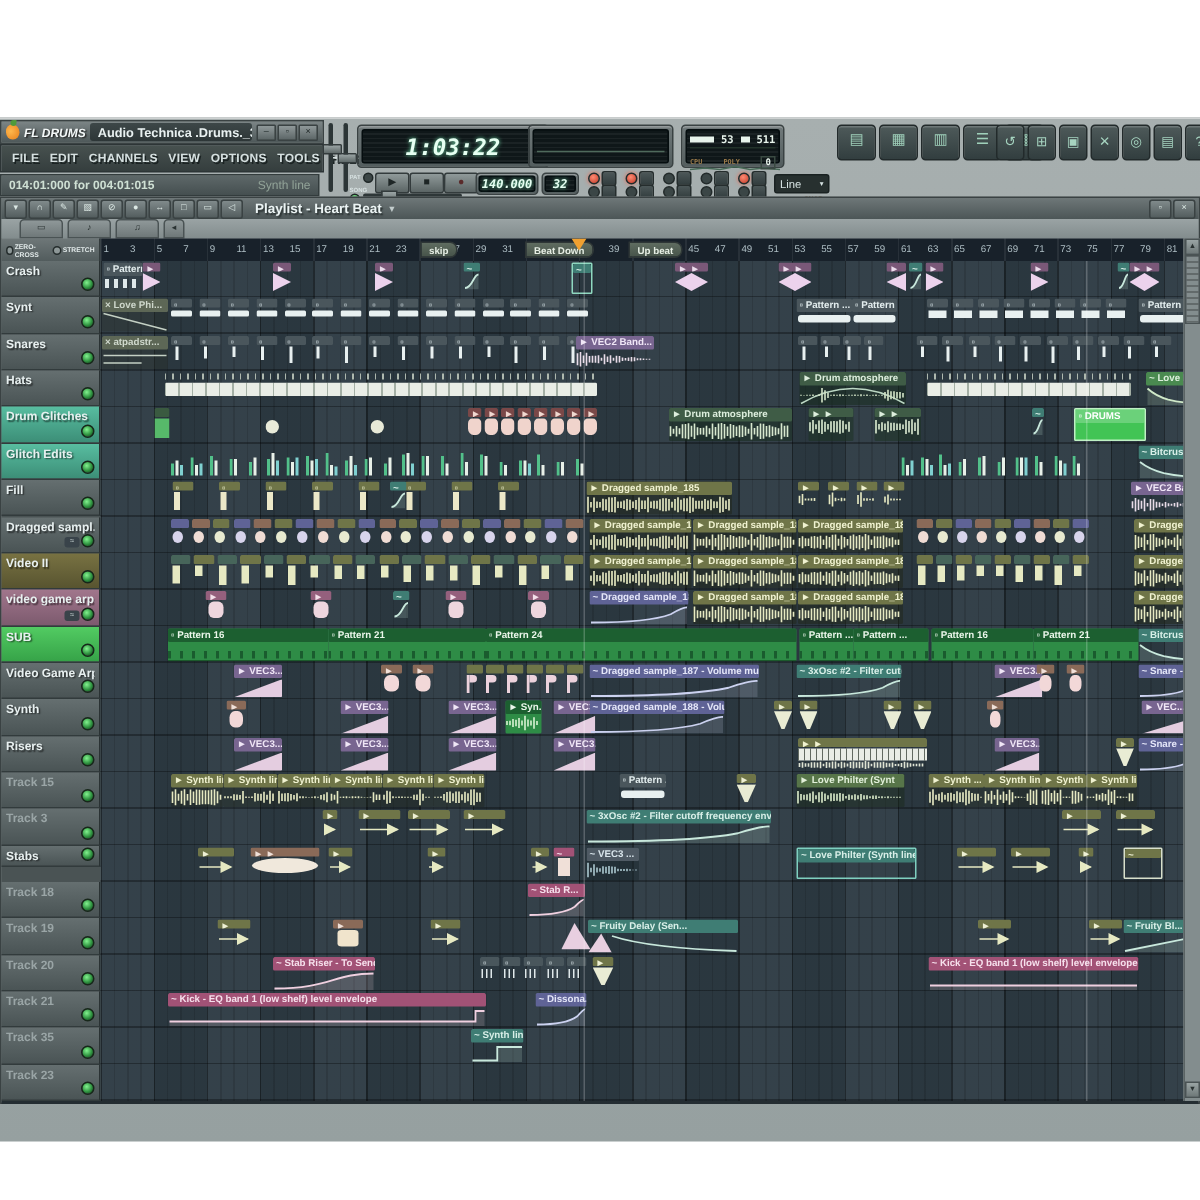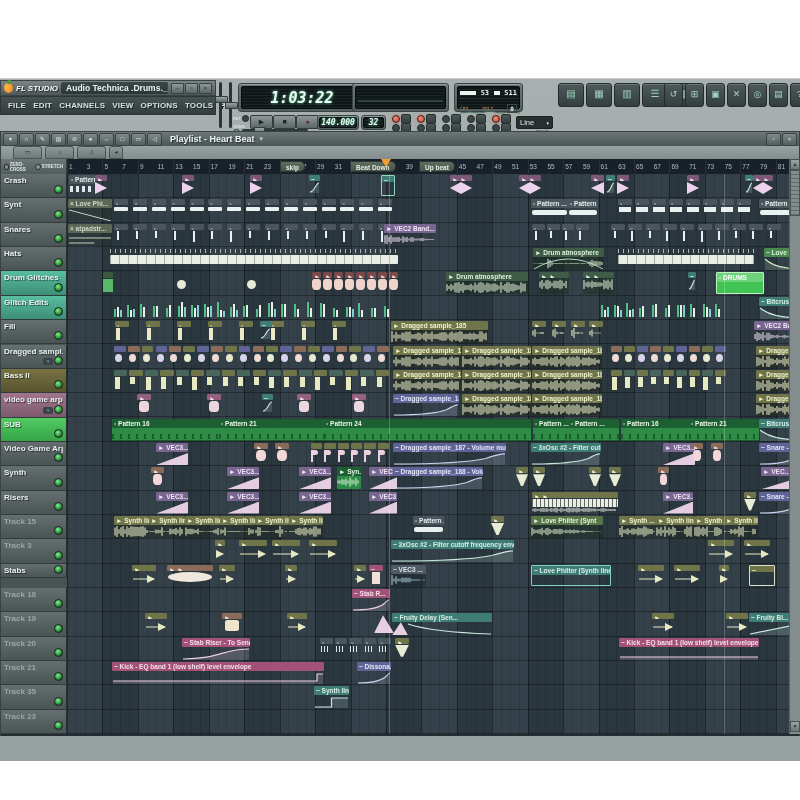--- a/index.html
+++ b/index.html
@@ -129,39 +129,43 @@
     background-image:repeating-linear-gradient(0deg,rgba(0,0,0,.25) 0 1px,transparent 1px 4px);}
 </style>
 </head>
 <body>
 
 <div class="page">
   <div class="app">
 
     <div class="titlebar">
       <span class="fl-carrot"></span>
-      <span class="logo-text">FL STUDIO</span>
+      <span class="logo-text">FL DRUMS</span>
       <span class="doc-title">Audio Technica .Drums._3.flp</span>
       <span class="tb-btns" id="tb-btns">
           <div class="tb-btn">–</div>
           <div class="tb-btn">▫</div>
           <div class="tb-btn">×</div>
         </span>
     </div>
 
     <div class="menubar" id="menubar">
         <span class="menu-item">FILE</span>
         <span class="menu-item">EDIT</span>
         <span class="menu-item">CHANNELS</span>
         <span class="menu-item">VIEW</span>
         <span class="menu-item">OPTIONS</span>
         <span class="menu-item">TOOLS</span>
         <span class="menu-item">HELP</span>
       </div>
 
+    <div class="hintbar">
+      <span class="hint-l">014:01:000 for 004:01:015</span>
+      <span class="hint-r">Synth line</span>
+    </div>
 
     <div class="sliders">
       <span class="vslider">
           <span class="knob" style="top:14px"></span>
         </span>
       <span class="vslider">
           <span class="knob" style="top:20px"></span>
         </span>
     </div>
 
@@ -379,21 +383,21 @@
           <div class="thead th-default" style="top: 146.1px; height: 24.4px;">
             <div class="tname">Fill</div>
             <div class="tled"></div>
           </div>
           <div class="thead th-default" style="top: 170.5px; height: 24.4px;">
             <div class="tname">Dragged sampl...</div>
             <div class="ticon">≈</div>
             <div class="tled"></div>
           </div>
           <div class="thead th-olive" style="top: 194.8px; height: 24.4px;">
-            <div class="tname">Bass II</div>
+            <div class="tname">Video II</div>
             <div class="tled"></div>
           </div>
           <div class="thead th-mauve" style="top: 219.2px; height: 24.4px;">
             <div class="tname">video game arp...</div>
             <div class="ticon">≈</div>
             <div class="tled"></div>
           </div>
           <div class="thead th-green" style="top: 243.5px; height: 24.4px;">
             <div class="tname">SUB</div>
             <div class="tled"></div>

